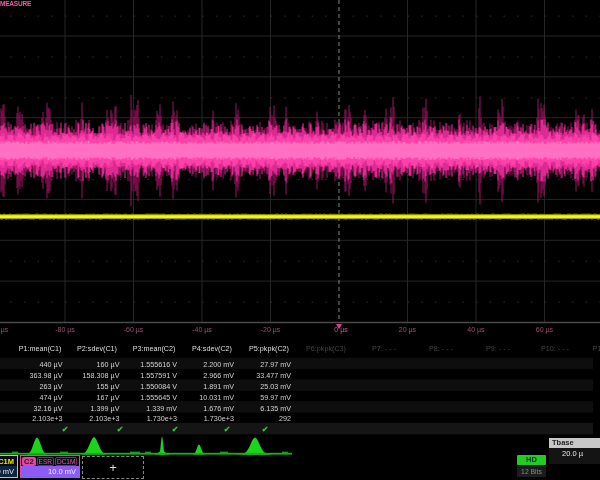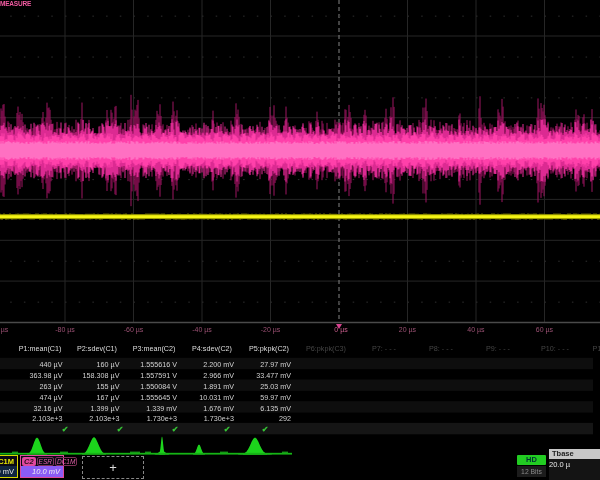--- a/index.html
+++ b/index.html
@@ -5,23 +5,23 @@
 #scr{position:relative;width:600px;height:480px;background:#000;}
 svg{position:absolute;left:0;top:0;}
 #toplabel{position:absolute;left:0px;top:0px;color:#f05aa0;font-size:6.5px;font-weight:bold;filter:blur(.45px);letter-spacing:-.2px;}
 .bb{position:absolute;top:455px;height:23px;border:1px solid;box-sizing:border-box;background:#0a0a14;filter:blur(.25px);}
 .bbt{height:10px;display:flex;align-items:center;gap:1px;padding-left:1px;}
 .tag{color:#e060a8;border:1px solid #7d3058;font-size:6.5px;padding:0 1px;border-radius:2px;line-height:7px;}
 .bbv{height:11px;font-size:7.5px;text-align:right;padding-right:3px;line-height:11px;}
 #addbox{filter:blur(.25px);position:absolute;left:82px;top:456px;width:62px;height:23px;border:1px dashed #888;box-sizing:border-box;color:#ddd;font-size:13px;text-align:center;line-height:21px;}
 #hd{filter:blur(.25px);position:absolute;left:517px;top:455px;width:29px;height:10px;background:#22cc22;color:#033;font-size:7.5px;font-weight:bold;text-align:center;line-height:10px;border-radius:1px;}
 #bits{filter:blur(.25px);position:absolute;left:517px;top:466px;width:29px;height:11px;background:#1c1c1c;color:#8a8a8a;font-size:6.8px;text-align:center;line-height:11px;}
-#tbase{filter:blur(.25px);position:absolute;left:549px;top:449px;width:51px;height:23px;}
+#tbase{filter:blur(.25px);position:absolute;left:549px;top:438px;width:51px;height:23px;}
 #tbt{height:10px;background:#c8c8c8;color:#222;font-size:7.5px;font-weight:bold;padding-left:3px;line-height:10px;}
-#tbv{height:24px;background:#141414;color:#e8e8e8;font-size:7.5px;text-align:left;padding-right:4px;line-height:12px;}
+#tbv{height:16px;background:#141414;color:#e8e8e8;font-size:7.5px;text-align:center;padding-right:4px;line-height:12px;}
 </style></head><body>
 <div id="scr">
 <svg width="600" height="480" viewBox="0 0 600 480">
 <defs>
         <filter id="bl" x="-5%" y="-5%" width="110%" height="110%">
           <feGaussianBlur stdDeviation="0.55"></feGaussianBlur>
         </filter>
         <filter id="bl2" x="-5%" y="-5%" width="110%" height="110%">
           <feGaussianBlur stdDeviation="0.35"></feGaussianBlur>
         </filter>
@@ -441,21 +441,21 @@
       </g>
 </svg>
 <div id="toplabel">MEASURE</div>
 
 <div class="bb" style="left:-62px;width:80px;border-color:#d8d800;">
   <div class="bbt" style="justify-content:flex-end;padding-right:3px;">
         <span style="color:#e8e800;font-weight:bold;font-size:7.5px;">C1&nbsp;&nbsp;ESR&nbsp;DC1M</span>
       </div>
   <div class="bbv" style="background:#10253f;color:#e8e8e8;">500 mV</div>
 </div>
-<div class="bb" style="left:20px;width:44px;border-color:#e0489e;font-style:italic;">
+<div class="bb" style="left:20px;width:60px;border-color:#e0489e;">
   <div class="bbt">
     <span style="background:#e0489e;color:#301020;font-weight:bold;padding:0 2px;border-radius:2px;font-size:7.5px;">C2</span>
     <span class="tag">ESR</span>
         <span class="tag">DC1M</span>
   </div>
   <div class="bbv" style="background:#8b5cf6;color:#f0f0f0;">10.0 mV</div>
 </div>
 <div id="addbox">+</div>
 <div id="hd">HD</div>
 <div id="bits">12 Bits</div>

